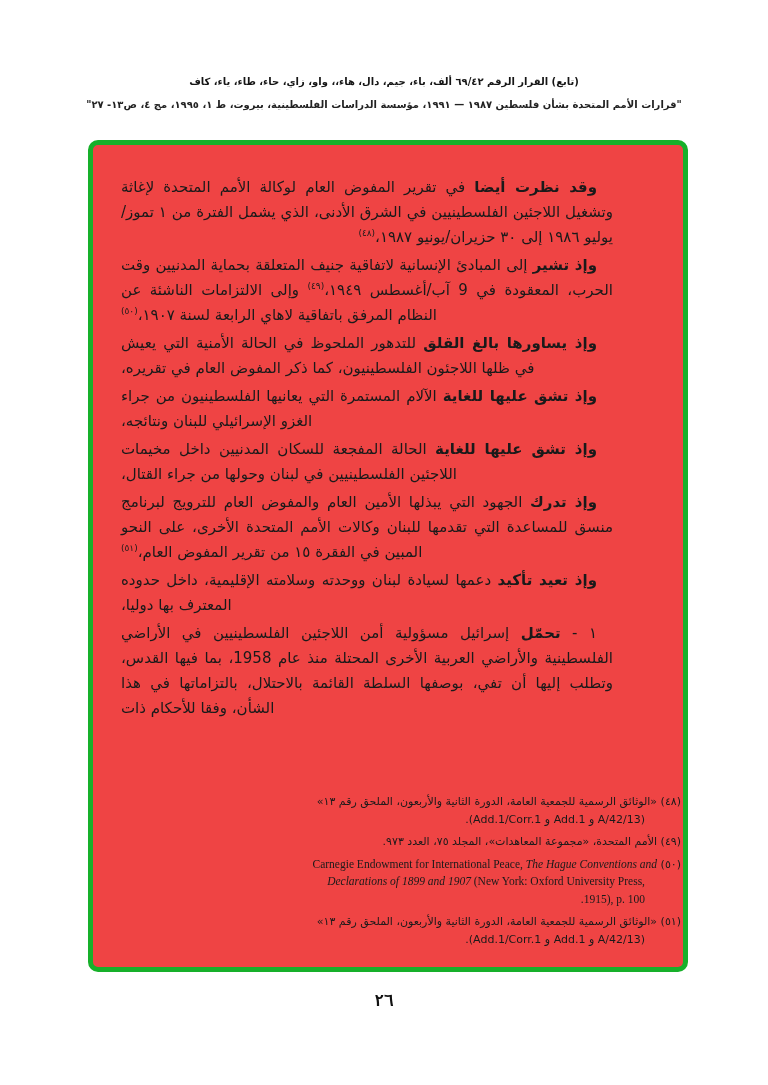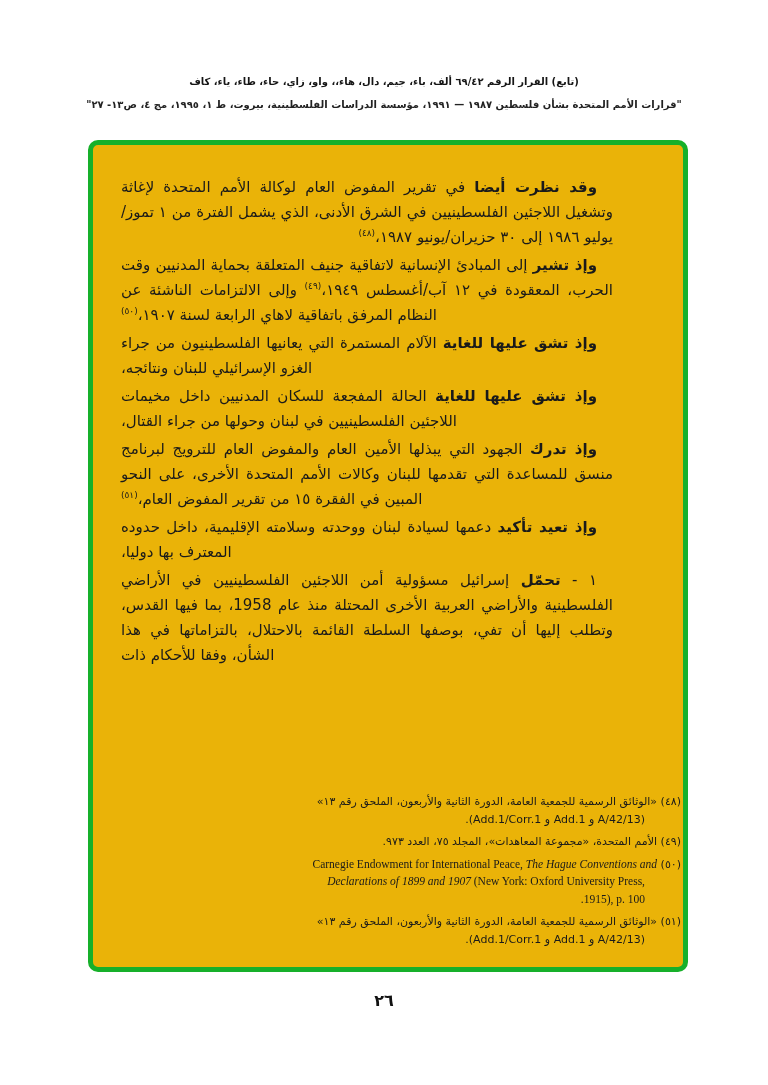--- a/index.html
+++ b/index.html
@@ -9,21 +9,21 @@
     font-family:"DejaVu Sans", sans-serif;
     -webkit-font-smoothing:antialiased;
   }
   .header { position:absolute; top:72px; left:0; width:768px; text-align:center; color:#151515; }
   .h1 { direction:rtl; font-weight:bold; font-size:10px; line-height:20px; }
   .h2 { direction:rtl; font-weight:bold; font-size:10px; line-height:13px; margin-top:6px; color:#222; }
 
   .frame {
     position:absolute; left:88px; top:140px; width:600px; height:832px;
     border:5px solid #17b02a; border-radius:10px; box-sizing:border-box;
-    background:#eab308;
+    background:#ef4444;
   }
 
   .bodytext {
     position:absolute; top:30px; right:70px; width:492px;
     direction:rtl; unicode-bidi:embed;
     text-align:justify; text-justify:inter-word;
     font-size:15px; line-height:25px; color:#1a1a1a;
   }
   .bodytext p { margin:0 0 3px 0; text-indent:16px; text-align-last:left; }
   .bodytext p.alr { text-align-last:right; }
@@ -36,38 +36,39 @@
     font-size:11px; line-height:17.5px; color:#1a1a1a;
   }
   .footnotes p { margin:0 0 5px 0; padding-right:36px; text-indent:-36px; }
   .fnm { white-space:nowrap; }
   .en { font-family:Liberation Serif, serif; font-size:11.5px; }
   i.en { font-style:italic; }
 
   .pagenum {
     position:absolute; top:991px; left:0; width:768px;
     text-align:center; font-weight:bold; font-size:16px;
-    letter-spacing:3px; color:#111;
+    letter-spacing:3px; color:#111;font-family:Liberation Mono, monospace;
   }
 </style>
 </head>
 <body>
 
 <div class="header">
   <div class="h1">(تابع) القرار الرقم ٦٩/٤٢ ألف، باء، جيم، دال، هاء،، واو، زاي، حاء، طاء، ياء، كاف</div>
   <div class="h2">"قرارات الأمم المتحدة بشأن فلسطين ١٩٨٧ — ١٩٩١، مؤسسة الدراسات الفلسطينية، بيروت، ط ١، ١٩٩٥، مج ٤، ص١٣- ٢٧"</div>
 </div>
 
 <div class="frame">
 
   <div class="bodytext">
     <p class="alr"><b class="lead">وقد نظرت أيضا</b><span> في تقرير المفوض العام لوكالة الأمم المتحدة لإغاثة وتشغيل اللاجئين الفلسطينيين في الشرق الأدنى، الذي يشمل الفترة من ١ تموز/يوليو ١٩٨٦ إلى ٣٠ حزيران/يونيو ١٩٨٧،</span><sup class="fnref">(٤٨)</sup></p>
 
-    <p><b class="lead">وإذ تشير</b><span> إلى المبادئ الإنسانية لاتفاقية جنيف المتعلقة بحماية المدنيين وقت الحرب، المعقودة في ١٢ آب/أغسطس ١٩٤٩،</span><sup class="fnref">(٤٩)</sup><span> وإلى الالتزامات الناشئة عن النظام المرفق باتفاقية لاهاي الرابعة لسنة ١٩٠٧،</span><sup class="fnref">(٥٠)</sup></p>
+    <p><b class="lead">وإذ تشير</b><span> إلى المبادئ الإنسانية لاتفاقية جنيف المتعلقة بحماية المدنيين وقت الحرب، المعقودة في 9 آب/أغسطس ١٩٤٩،</span><sup class="fnref">(٤٩)</sup><span> وإلى الالتزامات الناشئة عن النظام المرفق باتفاقية لاهاي الرابعة لسنة ١٩٠٧،</span><sup class="fnref">(٥٠)</sup></p>
 
+    <p><b class="lead">وإذ يساورها بالغ القلق</b><span> للتدهور الملحوظ في الحالة الأمنية التي يعيش في ظلها اللاجئون الفلسطينيون، كما ذكر المفوض العام في تقريره،</span></p>
 
     <p><b class="lead">وإذ تشق عليها للغاية</b><span> الآلام المستمرة التي يعانيها الفلسطينيون من جراء الغزو الإسرائيلي للبنان ونتائجه،</span></p>
 
     <p><b class="lead">وإذ تشق عليها للغاية</b><span> الحالة المفجعة للسكان المدنيين داخل مخيمات اللاجئين الفلسطينيين في لبنان وحولها من جراء القتال،</span></p>
 
     <p><b class="lead">وإذ تدرك</b><span> الجهود التي يبذلها الأمين العام والمفوض العام للترويج لبرنامج منسق للمساعدة التي تقدمها للبنان وكالات الأمم المتحدة الأخرى، على النحو المبين في الفقرة ١٥ من تقرير المفوض العام،</span><sup class="fnref">(٥١)</sup></p>
 
     <p><b class="lead">وإذ تعيد تأكيد</b><span> دعمها لسيادة لبنان ووحدته وسلامته الإقليمية، داخل حدوده المعترف بها دوليا،</span></p>
 
     <p><span>١ - </span><b class="lead">تحمّل</b><span> إسرائيل مسؤولية أمن اللاجئين الفلسطينيين في الأراضي الفلسطينية والأراضي العربية الأخرى المحتلة منذ عام 1958، بما فيها القدس، وتطلب إليها أن تفي، بوصفها السلطة القائمة بالاحتلال، بالتزاماتها في هذا الشأن، وفقا للأحكام ذات</span></p>

